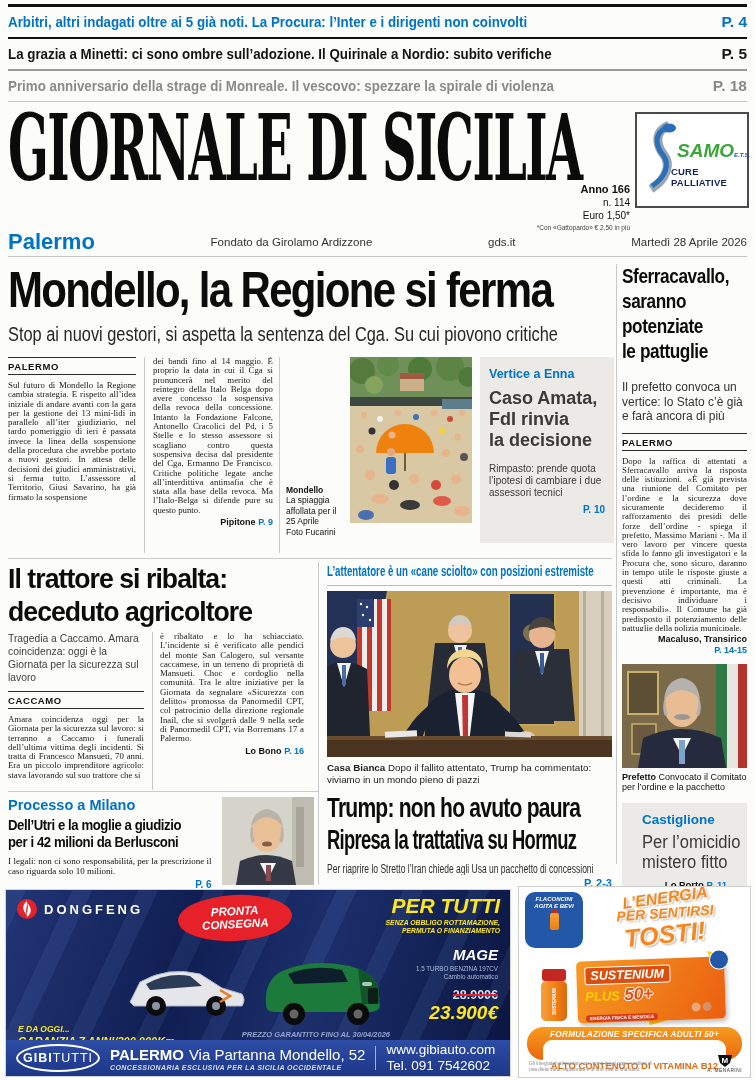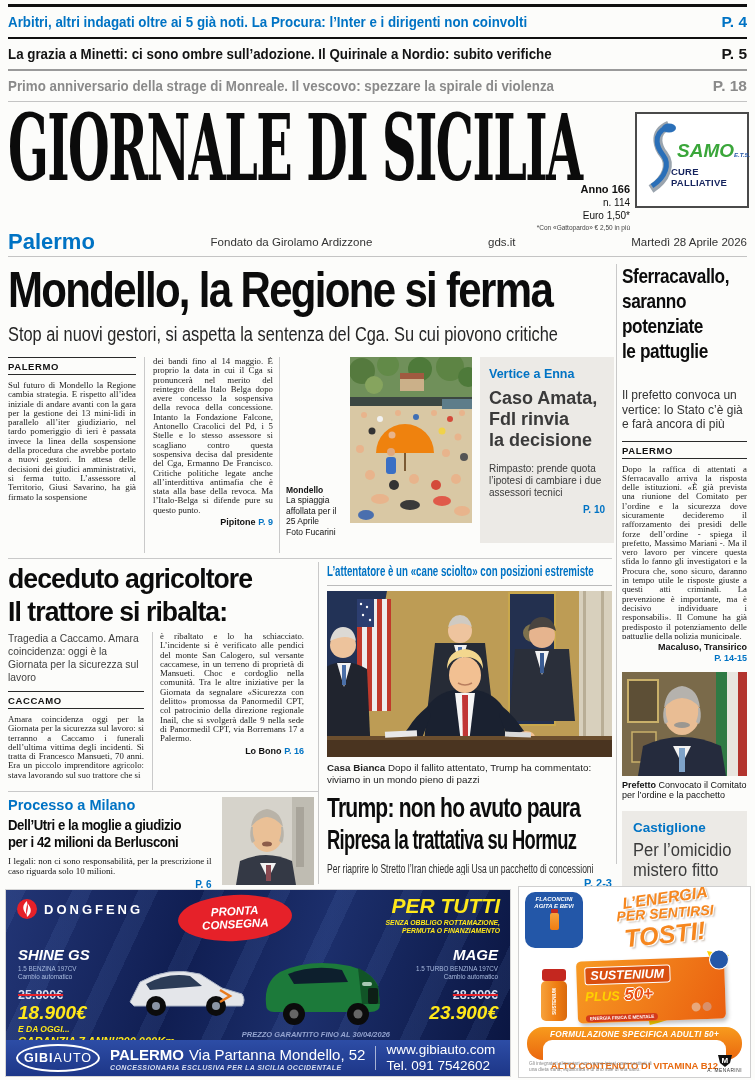--- a/index.html
+++ b/index.html
@@ -79,27 +79,27 @@
   .dellutri{left:8px;top:797px;width:303px;display:flex;}
   .du-left{flex:1;padding-right:10px;}
   .du-k{font-size:14.5px;font-weight:bold;color:#0073c4;margin-bottom:3px;}
   .du-h{line-height:17px;height:34px;}
   .du-sub{font-family:"Liberation Serif",serif;font-size:9px;line-height:10px;text-align:justify;margin-top:6px;}
   .du-pg{font-size:10px;font-weight:bold;color:#0073c4;text-align:right;margin-top:3px;}
   .du-photo{width:92px;height:88px;flex:none;overflow:hidden;}
   
   .sidebar{left:622px;top:264px;width:125px;}
   .sb-h{line-height:23px;}
-  .sb-deck{font-size:12px;line-height:14.5px;color:#333;margin-top:24px;}
+  .sb-deck{font-size:12px;line-height:14.5px;color:#333;margin-top:16px;}
   .sidebar .sechead{margin-top:9px;}
   .sb-body{max-height:174px;overflow:hidden;}
   .sb-by{text-align:right;font-size:9px;font-weight:bold;margin-top:3px;line-height:11px;}
   .sb-photo{margin-top:8px;width:125px;height:104px;overflow:hidden;}
   .sb-cap{font-size:9px;line-height:10.5px;margin-top:4px;}
-  .cast{margin-top:10px;background:#eceae6;padding:9px 11px 8px;}
+  .cast{margin-top:10px;background:#eceae6;padding:9px 20px 8px;}
   .cast-k{font-size:13.5px;font-weight:bold;color:#0073c4;margin-bottom:5px;}
   .cast-h{font-size:18px;line-height:20.5px;color:#3a3a3a;}
   .cast-by{text-align:right;font-size:9.5px;font-weight:bold;margin-top:6px;}
   
   .ad-df{left:5px;top:889px;width:506px;height:188px;box-sizing:border-box;border:1px solid #d5d5d5;
       background:linear-gradient(105deg,#223575 0%,#101e52 35%,#1c2f6c 60%,#0a1540 100%);overflow:hidden;color:#fff;}
   .df-streak{position:absolute;inset:0;background:repeating-linear-gradient(115deg,rgba(120,160,230,.10) 0 18px,rgba(0,0,0,0) 18px 60px);}
   .df-logo{position:absolute;left:10px;top:8px;display:flex;align-items:center;gap:6px;}
   .df-brand{font-size:13px;font-weight:bold;letter-spacing:3px;}
   .df-oval{position:absolute;left:172px;top:5px;width:114px;height:46px;background:#e62129;border-radius:50%;
@@ -294,22 +294,22 @@
       </div>
     </div>
   </div>
 
   <div class="hr" style="top:558px;left:8px;width:604px"></div>
   <div class="vr" style="left:318px;top:562px;height:322px"></div>
   <div class="vr" style="left:616px;top:264px;height:600px"></div>
 
   <div class="abs trattore">
     <div class="trat-h">
+      <div><span class="fit" style="font-size:28px;font-weight:bold;letter-spacing:-1px;transform:scaleX(.95);color:#0c0c0c">Il trattore si ribalta:</span></div>
       <div><span class="fit" style="font-size:28px;font-weight:bold;letter-spacing:-1px;transform:scaleX(.95);color:#0c0c0c">deceduto agricoltore</span></div>
-      <div><span class="fit" style="font-size:28px;font-weight:bold;letter-spacing:-1px;transform:scaleX(.95);color:#0c0c0c">Il trattore si ribalta:</span></div>
     </div>
     <div class="trat-row">
       <div class="trat-left">
         <div class="deck">Tragedia a Caccamo. Amara coincidenza: oggi è la Giornata per la sicurezza sul lavoro</div>
         <div class="sechead">CACCAMO</div>
         <div class="bodytext">Amara coincidenza oggi per la Giornata per la sicurezza sul lavoro: si terranno a Caccamo i funerali dell’ultima vittima degli incidenti. Si tratta di Francesco Mansueti, 70 anni. Era un piccolo imprenditore agricolo: stava lavorando sul suo trattore che si</div>
       </div>
       <div class="trat-right">
         <div class="bodytext">è ribaltato e lo ha schiacciato. L’incidente si è verificato alle pendici del monte San Calogero, sul versante caccamese, in un terreno di proprietà di Mansueti. Choc e cordoglio nella comunità. Tra le altre iniziative per la Giornata da segnalare «Sicurezza con delitto» promossa da Panormedil CPT, col patrocinio della direzione regionale Inail, che si svolgerà dalle 9 nella sede di Panormedil CPT, via Borremans 17 a Palermo.</div>
         <div class="byline"><span>Lo Bono</span> <span class="pg">P. 16</span></div>
@@ -496,47 +496,38 @@
         <path d="M100 30 Q114 36 120 48 L122 66 L104 66 Z" fill="#115427"></path>
         <path d="M30 36 Q56 26 84 32 L90 44 L36 46 Z" fill="#0d1f2d"></path>
         <circle cx="36" cy="76" r="11" fill="#0b0b0b"></circle>
           <circle cx="36" cy="76" r="4.5" fill="#666"></circle>
         <circle cx="100" cy="76" r="11" fill="#0b0b0b"></circle>
           <circle cx="100" cy="76" r="4.5" fill="#666"></circle>
         <rect x="110" y="50" width="10" height="16" rx="2" fill="#0d1f16"></rect>
         <rect x="104" y="44" width="10" height="4" rx="2" fill="#cfe3d8" opacity=".8"></rect>
       </g>
     </svg>
-    <div class="df-car" style="left:12px">
-      <div class="nm">SHINE GS</div>
-      <div class="sp">
-          <div>1.5 BENZINA 197CV</div>
-          <div>Cambio automatico</div>
-        </div>
-      <div class="op">25.800€</div>
-      <div class="np">18.900€</div>
-    </div>
     <div class="df-car" style="right:12px;text-align:right">
       <div class="nm">MAGE</div>
       <div class="sp">
           <div>1.5 TURBO BENZINA 197CV</div>
           <div>Cambio automatico</div>
         </div>
       <div class="op">28.900€</div>
       <div class="np">23.900€</div>
     </div>
     <div class="df-promo">
       <div class="p1">E DA OGGI...</div>
       <div class="p2">GARANZIA 7 ANNI/200.000Km</div>
     </div>
     <div class="df-guar">PREZZO GARANTITO FINO AL 30/04/2026</div>
     <div class="df-bottom">
       <div class="gibi">
           <b>GIBI</b>
-          <span>AUTO</span>
+          <span>TUTTI</span>
         </div>
       <div>
         <div class="df-city-row"><b>PALERMO</b><span>Via Partanna Mondello, 52</span></div>
         <div class="df-tag">CONCESSIONARIA ESCLUSIVA PER LA SICILIA OCCIDENTALE</div>
       </div>
       <div class="df-vdiv"></div>
       <div class="df-contact">
         <div>www.gibiauto.com</div>
         <div>Tel. 091 7542602</div>
       </div>

